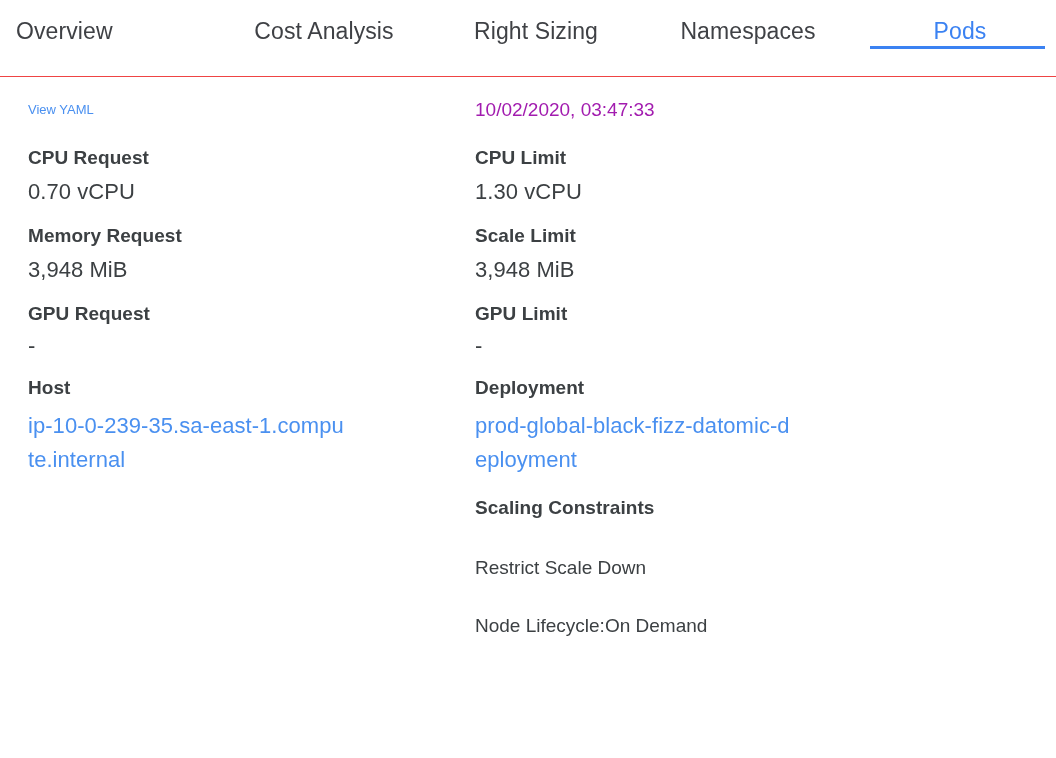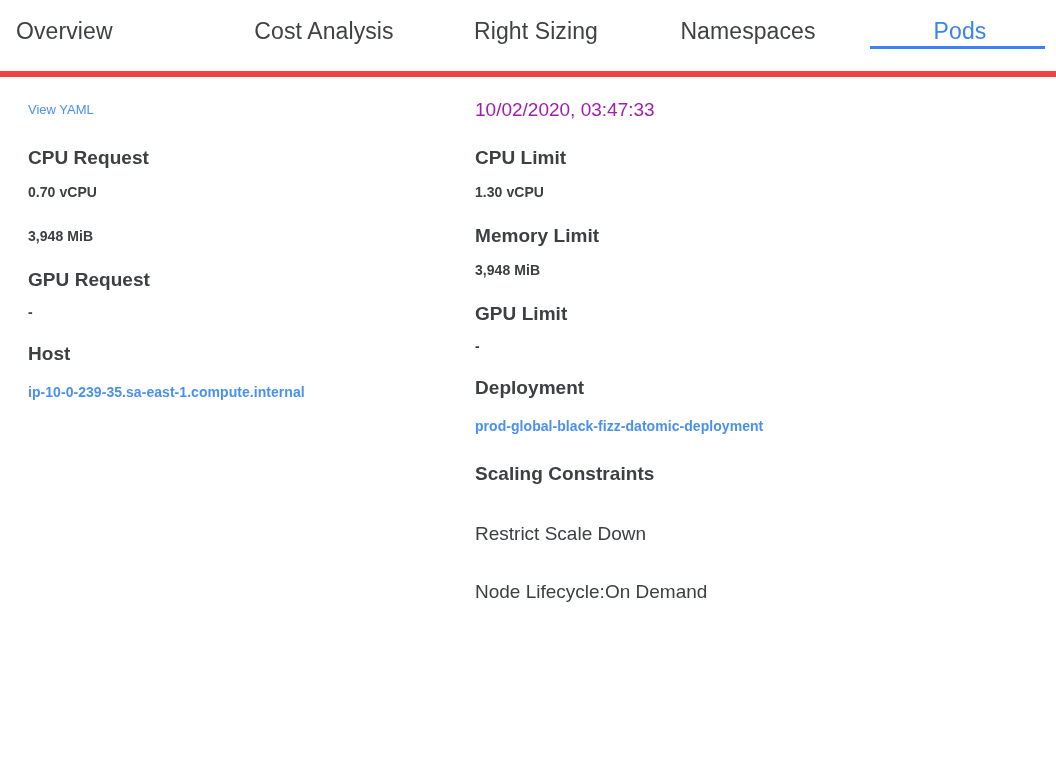--- a/index.html
+++ b/index.html
@@ -16,21 +16,21 @@
     overflow: hidden;
   }
 
   
   .tabbar {
     position: relative;
     display: flex;
     align-items: flex-start;
     height: 77px;
     box-sizing: border-box;
-    border-bottom: 6px solid #ef4444;
+    border-bottom: 1px solid #ef4444;
     background: #ffffff;
     gap: 20px;
   }
   .tab {
     flex: 1 1 0;
     text-align: center;
     font-size: 23px;
     font-weight: 400;
     color: #3f4145;
     letter-spacing: 0.1px;
@@ -89,22 +89,22 @@
   }
   .field-label {
     font-size: 19px;
     font-weight: 700;
     color: #3c4043;
     line-height: 26px;
     letter-spacing: 0.05px;
     margin-bottom: 8px;
   }
   .field-value {
-    font-size: 14px;
-    font-weight: 700;
+    font-size: 22px;
+    font-weight: 400;
     color: #3c4043;
     line-height: 26px;
     letter-spacing: 0.05px;
   }
   .field-value.link,
   .link-text {
     color: #4a90f0;
     cursor: pointer;
     word-break: break-all;
     max-width: 320px;
@@ -171,20 +171,21 @@
       <div class="field first">
         <div class="toplink">View YAML</div>
       </div>
 
       <div class="field">
         <div class="field-label">CPU Request</div>
         <div class="field-value">0.70 vCPU</div>
       </div>
 
       <div class="field">
+        <div class="field-label">Memory Request</div>
         <div class="field-value">3,948 MiB</div>
       </div>
 
       <div class="field">
         <div class="field-label">GPU Request</div>
         <div class="field-value dash">-</div>
       </div>
 
       <div class="field">
         <div class="field-label">Host</div>
@@ -198,21 +199,21 @@
       <div class="field first">
         <div class="timestamp">10/02/2020, 03:47:33</div>
       </div>
 
       <div class="field">
         <div class="field-label">CPU Limit</div>
         <div class="field-value">1.30 vCPU</div>
       </div>
 
       <div class="field">
-        <div class="field-label">Memory Limit</div>
+        <div class="field-label">Scale Limit</div>
         <div class="field-value">3,948 MiB</div>
       </div>
 
       <div class="field">
         <div class="field-label">GPU Limit</div>
         <div class="field-value dash">-</div>
       </div>
 
       <div class="field">
         <div class="field-label">Deployment</div>

